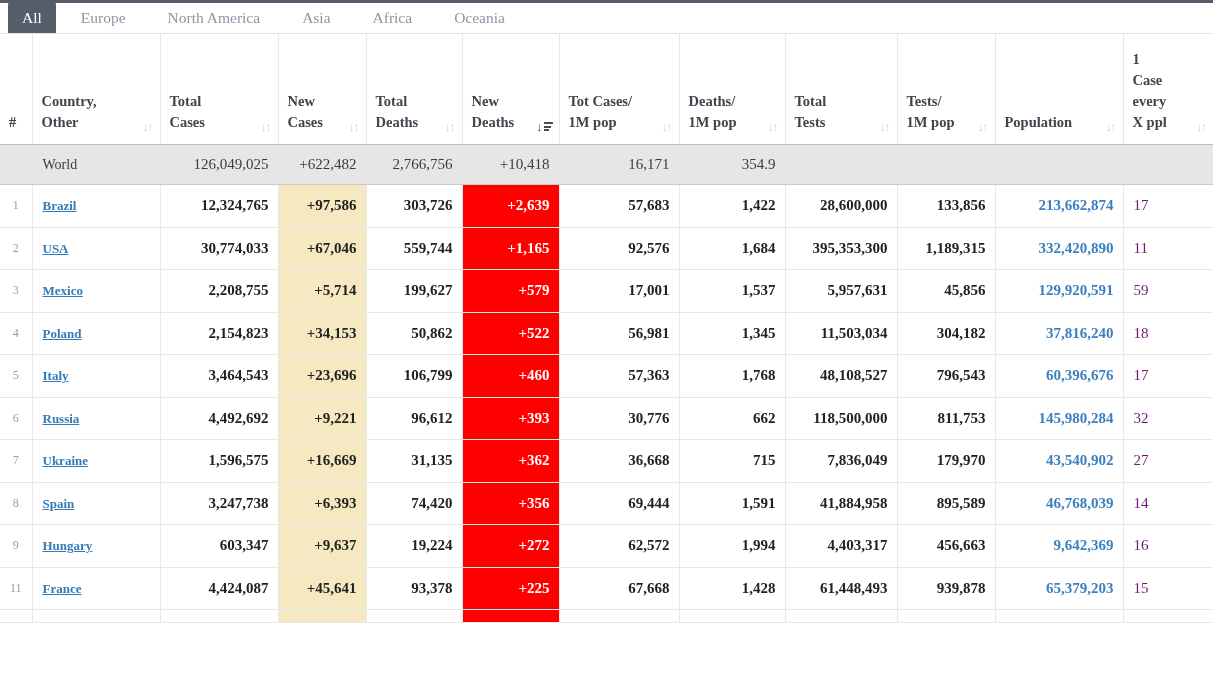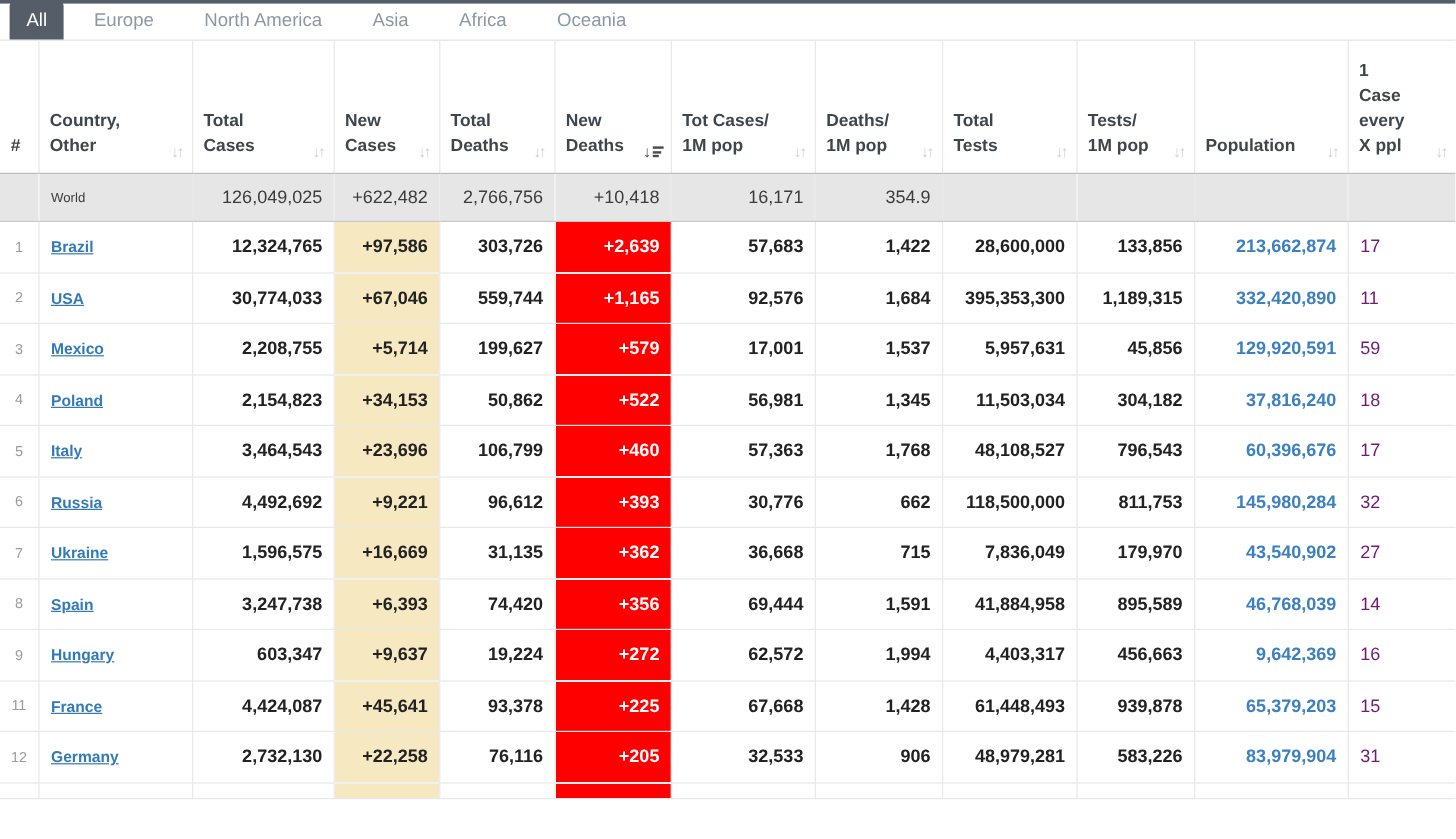--- a/index.html
+++ b/index.html
@@ -15,21 +15,21 @@
     --number-text:#222222;
     --rank-text:#9B9B9B;
     --border-light:#E8E8E8;
     --border-dark:#BDBDBD;
     --sort-inactive:#D2D2D2;
     --sort-active:#4A4A4A;
   }
   html,body{margin:0;padding:0;}
   .page{
     width:1213px;height:699px;overflow:hidden;background:#fff;
-    font-family:Liberation Sans, sans-serif;position:relative;box-sizing:border-box;
+    font-family:Liberation Serif, serif;position:relative;box-sizing:border-box;
   }
   .topbar{height:3px;background:var(--accent-dark);width:100%;}
   .tabs{display:flex;align-items:stretch;height:30px;padding-left:8px;}
   .tab{
     padding:0 17px;display:flex;align-items:center;font-size:15.5px;
     color:var(--tab-inactive-text);cursor:pointer;white-space:nowrap;margin-right:8px;
   }
   .tab.active{
     background:var(--accent-dark);color:#fff;margin-top:-3px;padding-top:3px;
     border-radius:5px 5px 0 0;padding-left:14px;padding-right:14px;
@@ -53,21 +53,21 @@
   tbody td{
     border-right:1px solid var(--border-light);border-bottom:1px solid var(--border-light);
     height:41.5px;padding:0;overflow:hidden;white-space:nowrap;
   }
   tbody td:last-child{border-right:none;}
   tr.world-row td{
     background:var(--world-row-bg);height:39px;border-bottom:1px solid #C9C9C9;
     font-weight:normal;color:#3C3C3C;
   }
   tr.world-row .num{font-weight:normal;color:#3C3C3C;background:var(--world-row-bg);}
-  .world-label{padding-left:10px;font-size:11px;}
+  .world-label{padding-left:10px;font-size:14px;}
   .rank{color:var(--rank-text);font-size:12px;text-align:center;}
   .country{padding-left:10px;}
   .country a{color:var(--link-blue);font-weight:bold;text-decoration:underline;font-size:13px;}
   .num{text-align:right;padding-right:9px;font-weight:bold;color:var(--number-text);}
   td.new-cases{background:var(--new-cases-bg);}
   td.new-deaths{background:var(--new-deaths-bg);color:var(--new-deaths-text);padding-left:12px;}
   td.population{color:var(--population-blue);}
   td.case-every{text-align:left;padding-left:10px;font-weight:normal;color:#701a75;}
   tr.partial td{height:12px;}
 </style>
@@ -372,34 +372,20 @@
           <td class="num new-cases">+45,641</td>
           <td class="num total-deaths">93,378</td>
           <td class="num new-deaths">+225</td>
           <td class="num tot-cases-1m">67,668</td>
           <td class="num deaths-1m">1,428</td>
           <td class="num total-tests">61,448,493</td>
           <td class="num tests-1m">939,878</td>
           <td class="num population">65,379,203</td>
           <td class="num case-every">15</td>
         </tr>
-        <tr>
-          <td class="rank">12</td>
-          <td class="country"><a href="#">Germany</a></td>
-          <td class="num total-cases">2,732,130</td>
-          <td class="num new-cases">+22,258</td>
-          <td class="num total-deaths">76,116</td>
-          <td class="num new-deaths">+205</td>
-          <td class="num tot-cases-1m">32,533</td>
-          <td class="num deaths-1m">906</td>
-          <td class="num total-tests">48,979,281</td>
-          <td class="num tests-1m">583,226</td>
-          <td class="num population">83,979,904</td>
-          <td class="num case-every">31</td>
-        </tr>
         <tr class="partial">
           <td></td>
           <td></td>
           <td></td>
           <td class="num new-cases"></td>
           <td></td>
           <td class="num new-deaths"></td>
           <td></td>
           <td></td>
           <td></td>

